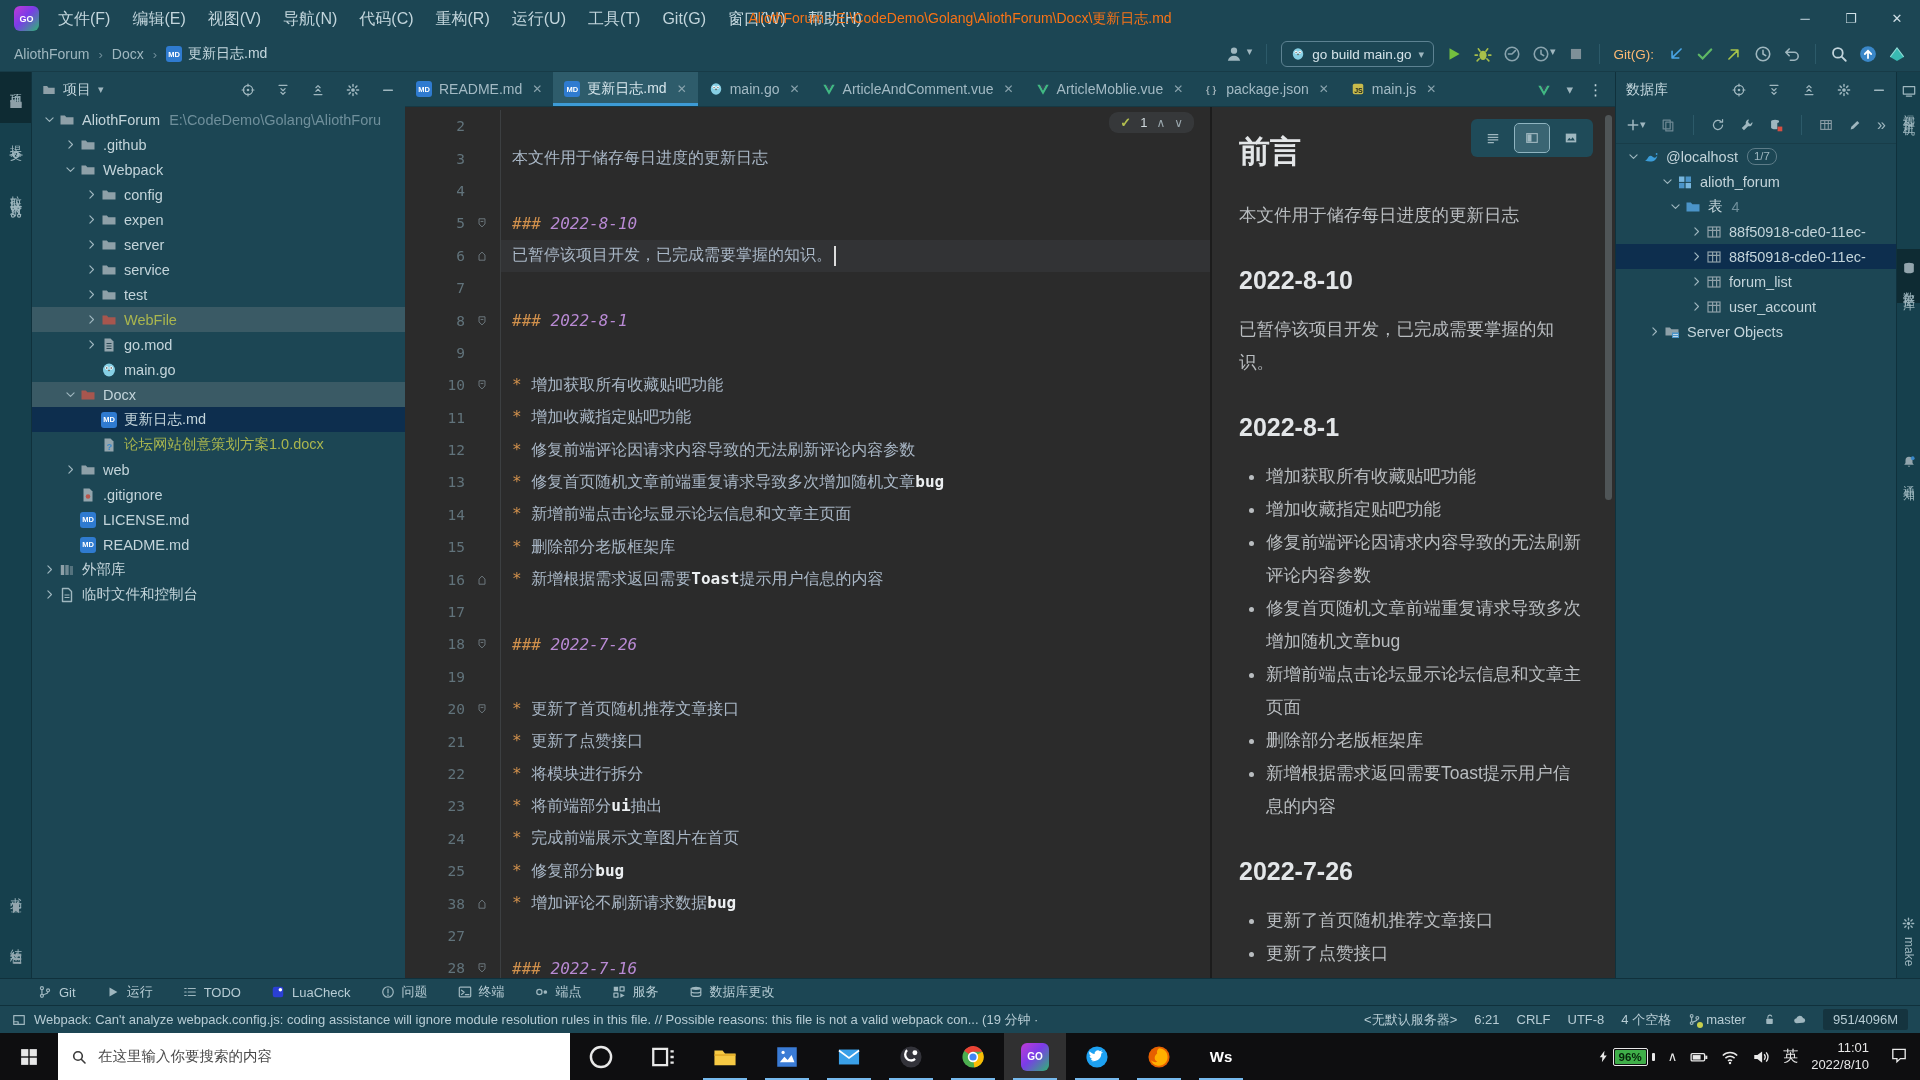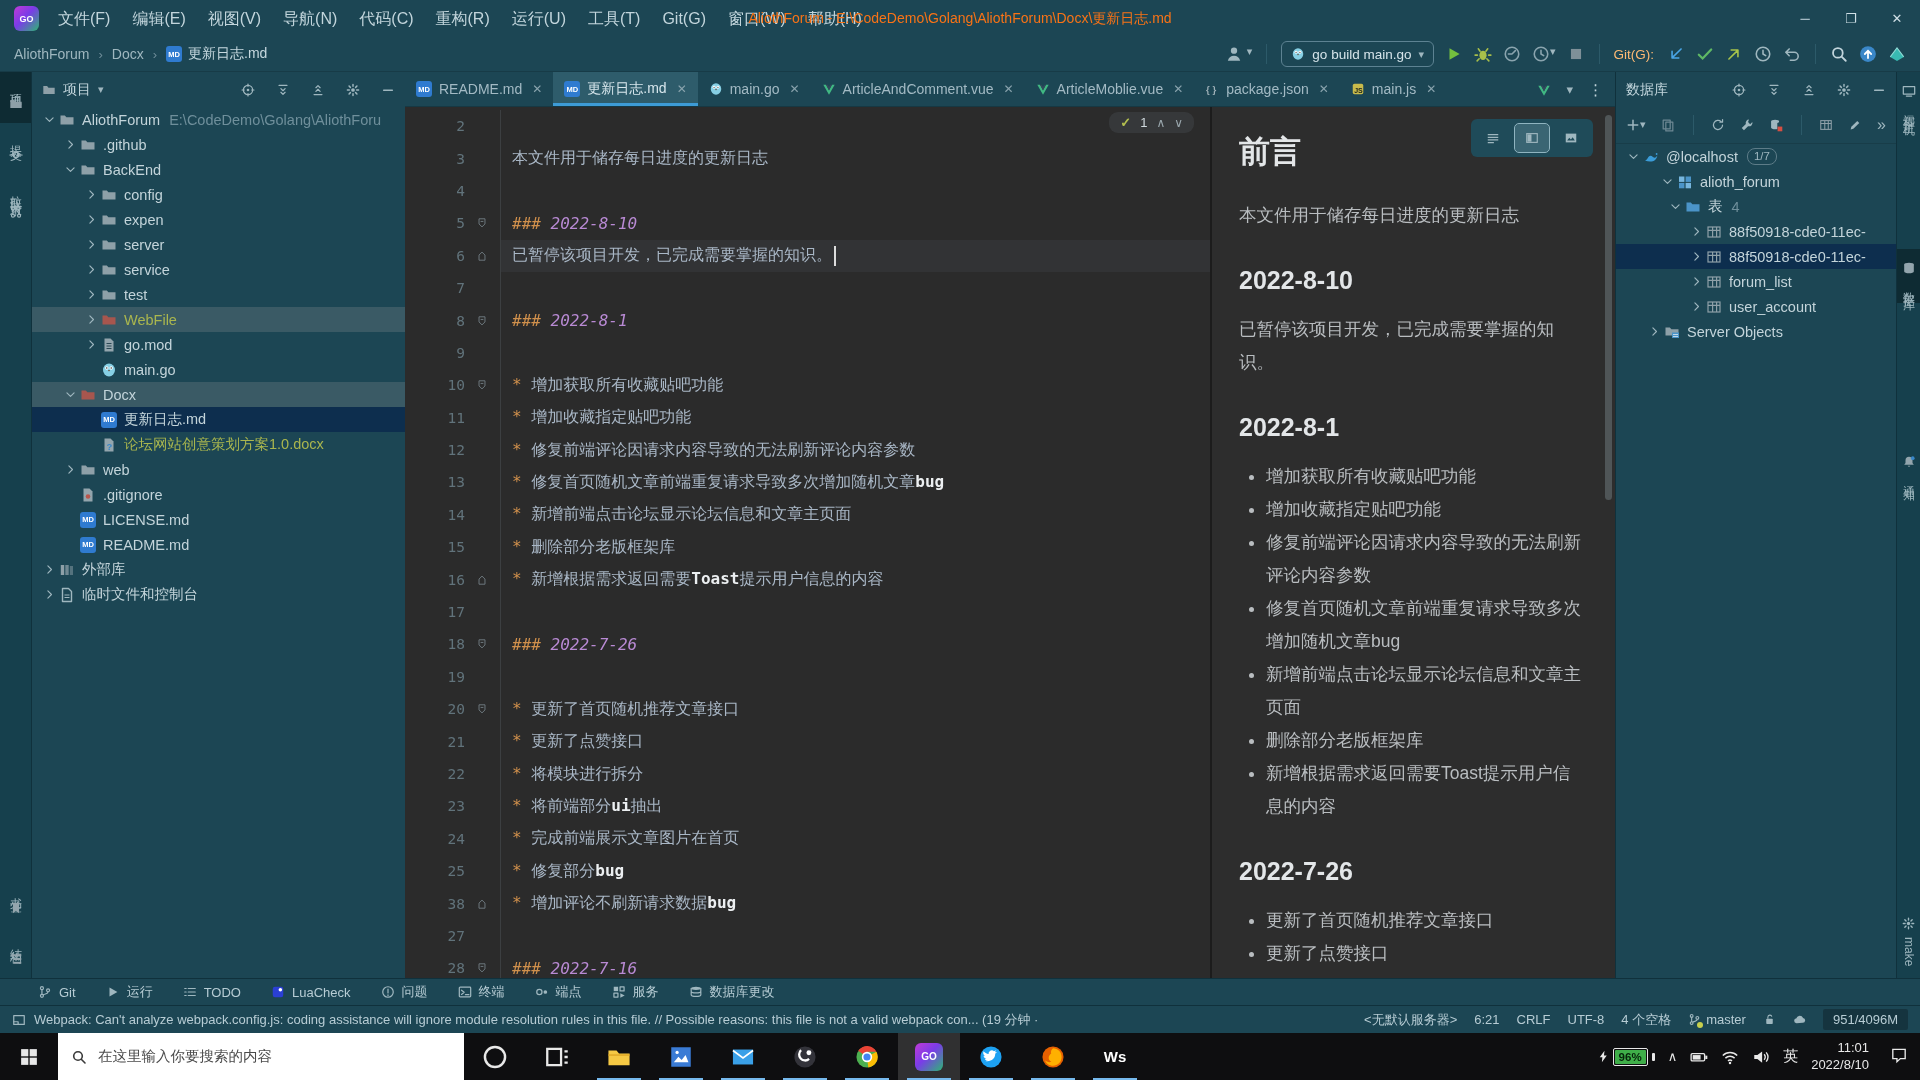--- a/index.html
+++ b/index.html
@@ -109,21 +109,21 @@
   #statusbar{position:absolute;top:1005px;left:0;right:0;height:28px;background:var(--chrome);border-top:1px solid var(--line);display:flex;align-items:center;padding:0 12px;font-size:13px;color:var(--ui);}
   #status-msg{flex:1;white-space:nowrap;overflow:hidden;margin-left:8px;}
   #status-right{display:flex;align-items:center;gap:17px;white-space:nowrap;}
   .st-item{display:flex;align-items:center;gap:5px;position:relative;}
   .st-chip{background:rgba(0,0,0,.25);padding:3px 10px;border-radius:2px;align-items:flex-end;}
   .br-dot{position:absolute;left:9px;bottom:-1px;width:6px;height:6px;border-radius:50%;background:#c7cf4d;}
 
   
   #taskbar{position:absolute;top:1033px;left:0;right:0;height:47px;background:#0e0e10;display:flex;align-items:stretch;color:#e8e8e8;}
   #tb-start{width:58px;display:flex;align-items:center;justify-content:center;}
-  #tb-search{width:406px;background:#ffffff;color:#4a4a4a;display:flex;align-items:center;gap:11px;padding-left:13px;font-size:14.5px;}
+  #tb-search{width:512px;background:#ffffff;color:#4a4a4a;display:flex;align-items:center;gap:11px;padding-left:13px;font-size:14.5px;}
   .tb-app{width:62px;display:flex;align-items:center;justify-content:center;position:relative;}
   .tb-app.running::after{content:'';position:absolute;left:9px;right:9px;bottom:0;height:2px;background:#76b9ed;}
   .tb-app.active{background:rgba(255,255,255,.14);}
   .goland-logo{width:28px;height:28px;border-radius:6px;background:linear-gradient(135deg,#c13bd6 0%,#7a3ce8 45%,#2db673 100%);display:flex;align-items:center;justify-content:center;color:#fff;font-weight:bold;font-size:10px;}
   .ws-logo{color:#fff;font-weight:bold;font-size:15px;letter-spacing:0;}
   #tb-tray{margin-left:auto;display:flex;align-items:center;gap:13px;padding-right:12px;font-size:13px;}
   .batt-chip{display:flex;align-items:center;gap:3px;}
   .batt-body{border:1.5px solid #e8e8e8;border-radius:2px;padding:1px;display:flex;align-items:center;}
   .batt-fill{background:#3fae49;color:#06230a;font-size:11.5px;font-weight:bold;padding:1px 4px;border-radius:1px;}
   .batt-nub{width:3px;height:8px;background:#e8e8e8;margin-left:1px;border-radius:1px;}
@@ -411,21 +411,21 @@
               <svg viewBox="0 0 16 16">
                 <path d="M3.6 6L8 10.4 12.4 6" fill="none" stroke="currentColor" stroke-width="1.4" stroke-linecap="round" stroke-linejoin="round"></path>
               </svg>
             </span>
           </span>
           <span class="ic ">
             <svg viewBox="0 0 16 16">
               <path d="M1.5 3.5h4.3l1.6 1.8h7.1v7.2H1.5z" fill="#8ea0a8"></path>
             </svg>
           </span>
-          <span class="lbl ">BackEnd</span>
+          <span class="lbl ">Webpack</span>
         </div>
         <div class="trow " style="padding-left: 50px;">
           <span class="chev">
             <span class="ic ic-13" style="color: rgb(159, 183, 191);">
               <svg viewBox="0 0 16 16">
                 <path d="M6 3.6L10.4 8 6 12.4" fill="none" stroke="currentColor" stroke-width="1.4" stroke-linecap="round" stroke-linejoin="round"></path>
               </svg>
             </span>
           </span>
           <span class="ic ">

